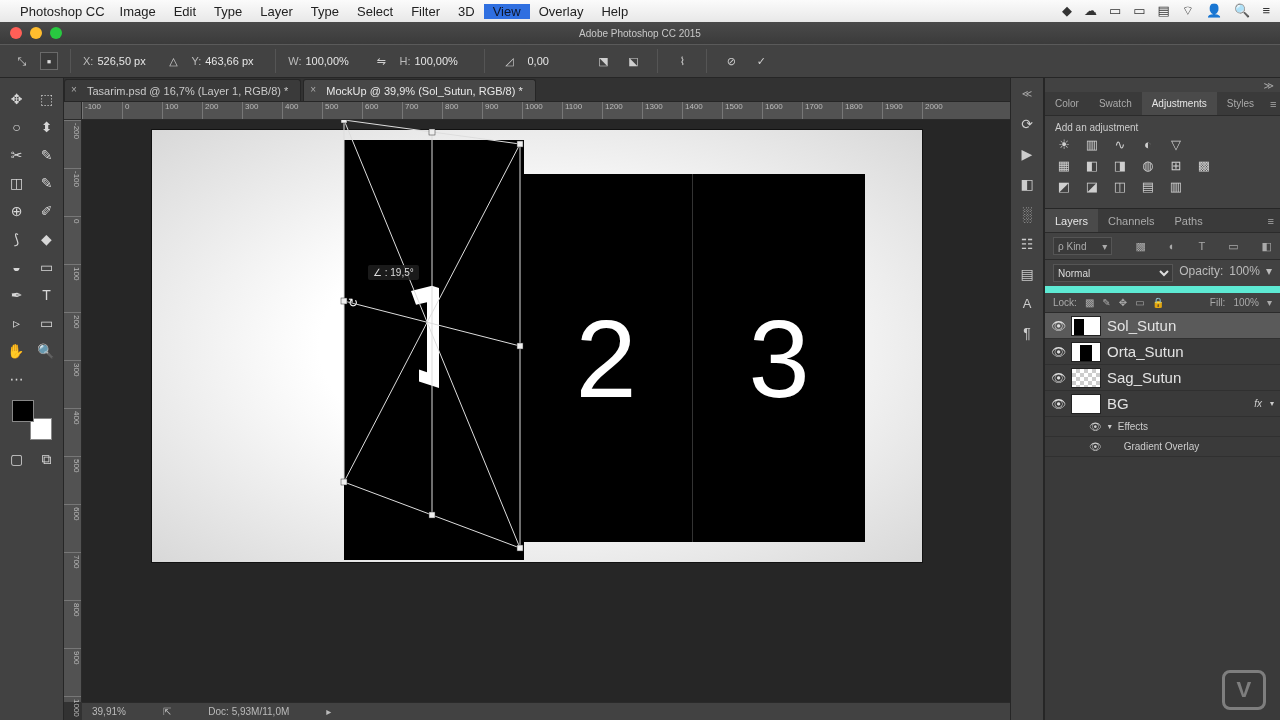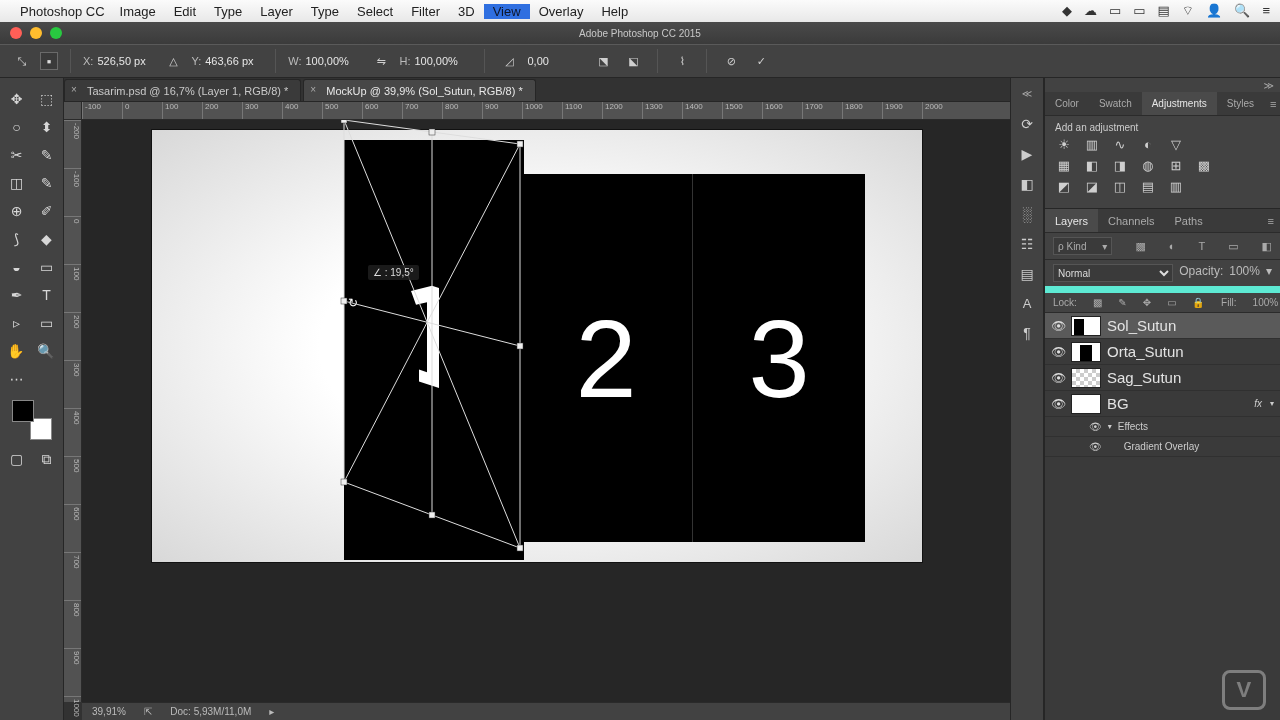--- a/index.html
+++ b/index.html
@@ -44,40 +44,40 @@
 .ruler-v span{flex:0 0 auto;height:48px;padding-top:2px;writing-mode:vertical-rl;border-top:1px solid #777;text-align:left}
 .ruler-c{position:absolute;left:0;top:0;width:18px;height:18px;background:#525252;border-right:1px solid #2a2a2a;border-bottom:1px solid #2a2a2a}
 .stage{position:absolute;left:18px;top:18px;right:0;bottom:18px;background:#262626;overflow:hidden}
 .paper{position:absolute;left:70px;top:10px;width:770px;height:432px;background:radial-gradient(ellipse at center,#fff 40%,#d8d8d8 100%);box-shadow:0 0 0 1px #111}
 .black-box{position:absolute;left:368px;top:44px;width:345px;height:368px;background:#000;display:flex}
 .black-box .col{flex:1;display:flex;align-items:center;justify-content:center;color:#fff;font-size:110px;font-weight:400;font-family:Arial}
 .black-box .div{width:1px;background:#333}
 .transform-face{position:absolute;left:192px;top:10px;background:#000}
 .transform-svg{position:absolute;left:0;top:0;pointer-events:none}
 .angle-tip{position:absolute;background:rgba(30,30,30,.85);color:#ddd;font-size:10px;padding:2px 5px;border-radius:2px}
-.statusbar{height:18px;background:#424242;border-top:1px solid #2a2a2a;display:flex;align-items:center;font-size:10px;color:#bbb;padding:0 10px;gap:18px}
+.statusbar{height:18px;background:#424242;border-top:1px solid #2a2a2a;display:flex;align-items:center;font-size:10px;color:#bbb;padding:0 10px;gap:37px}
 .mid-rail{width:34px;background:#424242;border-left:1px solid #262626;border-right:1px solid #262626;display:flex;flex-direction:column;align-items:center;gap:14px;padding-top:10px;color:#ccc;font-size:14px}
 .dbl-chev{font-size:10px;color:#aaa;height:14px}
 .right-panels{width:236px;background:#424242;display:flex;flex-direction:column;border-left:1px solid #262626;color:#ccc;font-size:11px}
 .panel-hdr{display:flex;height:24px;align-items:center;border-bottom:1px solid #2b2b2b;background:#3a3a3a}
 .panel-hdr .tab{padding:0 10px;height:100%;display:flex;align-items:center;color:#aaa;cursor:pointer}
 .panel-hdr .tab.active{background:#4a4a4a;color:#e6e6e6}
 .panel-hdr .tab.small{font-size:10px}
 .panel-hdr .menu{margin-left:auto;padding:0 6px;color:#aaa}
 .adjust-body{padding:6px 10px 8px;border-bottom:1px solid #262626}
 .adjust-body .subtitle{font-size:10px;color:#ccc;margin-bottom:4px}
 .adjust-row{display:flex;gap:10px;margin-bottom:6px;color:#cfcfcf;font-size:13px}
 .adjust-row span{width:18px;text-align:center;cursor:pointer}
 .layers-opt{display:flex;align-items:center;gap:23px;padding:4px 8px;border-bottom:1px solid #2b2b2b}
 .layers-opt .kind{flex:1;display:flex;align-items:center;gap:4px;background:#3a3a3a;border:1px solid #555;height:18px;padding:0 4px;font-size:10px;color:#aaa}
 .layers-opt .ficon{font-size:11px;color:#aaa;cursor:pointer}
 .layers-row2{display:flex;align-items:flex-start;padding:4px 8px;gap:6px;border-bottom:7px solid #5eead4}
 .layers-row2 select{flex:1;background:#3a3a3a;border:1px solid #555;color:#ddd;font-size:10px;height:18px}
 .layers-row2 .op{font-size:12px;color:#bbb}
-.lock-row{display:flex;align-items:center;gap:16px;padding:4px 8px;border-bottom:1px solid #2b2b2b;font-size:10px;color:#aaa}
+.lock-row{display:flex;align-items:center;gap:8px;padding:4px 8px;border-bottom:1px solid #2b2b2b;font-size:10px;color:#aaa}
 .lock-row .fill{margin-left:auto}
 .layer-list{flex:1;overflow:auto;background:#3a3a3a}
 .layer{display:flex;align-items:center;height:26px;border-bottom:1px solid #303030;padding:0 6px;gap:6px;cursor:pointer}
 .layer.selected{background:#5a5a5a}
 .layer .eye{width:14px;text-align:center;color:#ddd;font-size:12px}
 .layer .thumb{width:30px;height:20px;background:#fff;border:1px solid #222;flex:0 0 auto;position:relative;overflow:hidden}
 .layer .thumb.checker{background:repeating-conic-gradient(#ccc 0 25%,#fff 0 50%) 0 0/8px 8px}
 .layer .thumb .blk{position:absolute;background:#000}
 .layer .name{flex:1;font-size:15px;color:#e3e3e3;white-space:nowrap;overflow:hidden;text-overflow:ellipsis}
 .layer .fx{font-size:10px;color:#ccc;font-style:italic;margin-right:2px}

